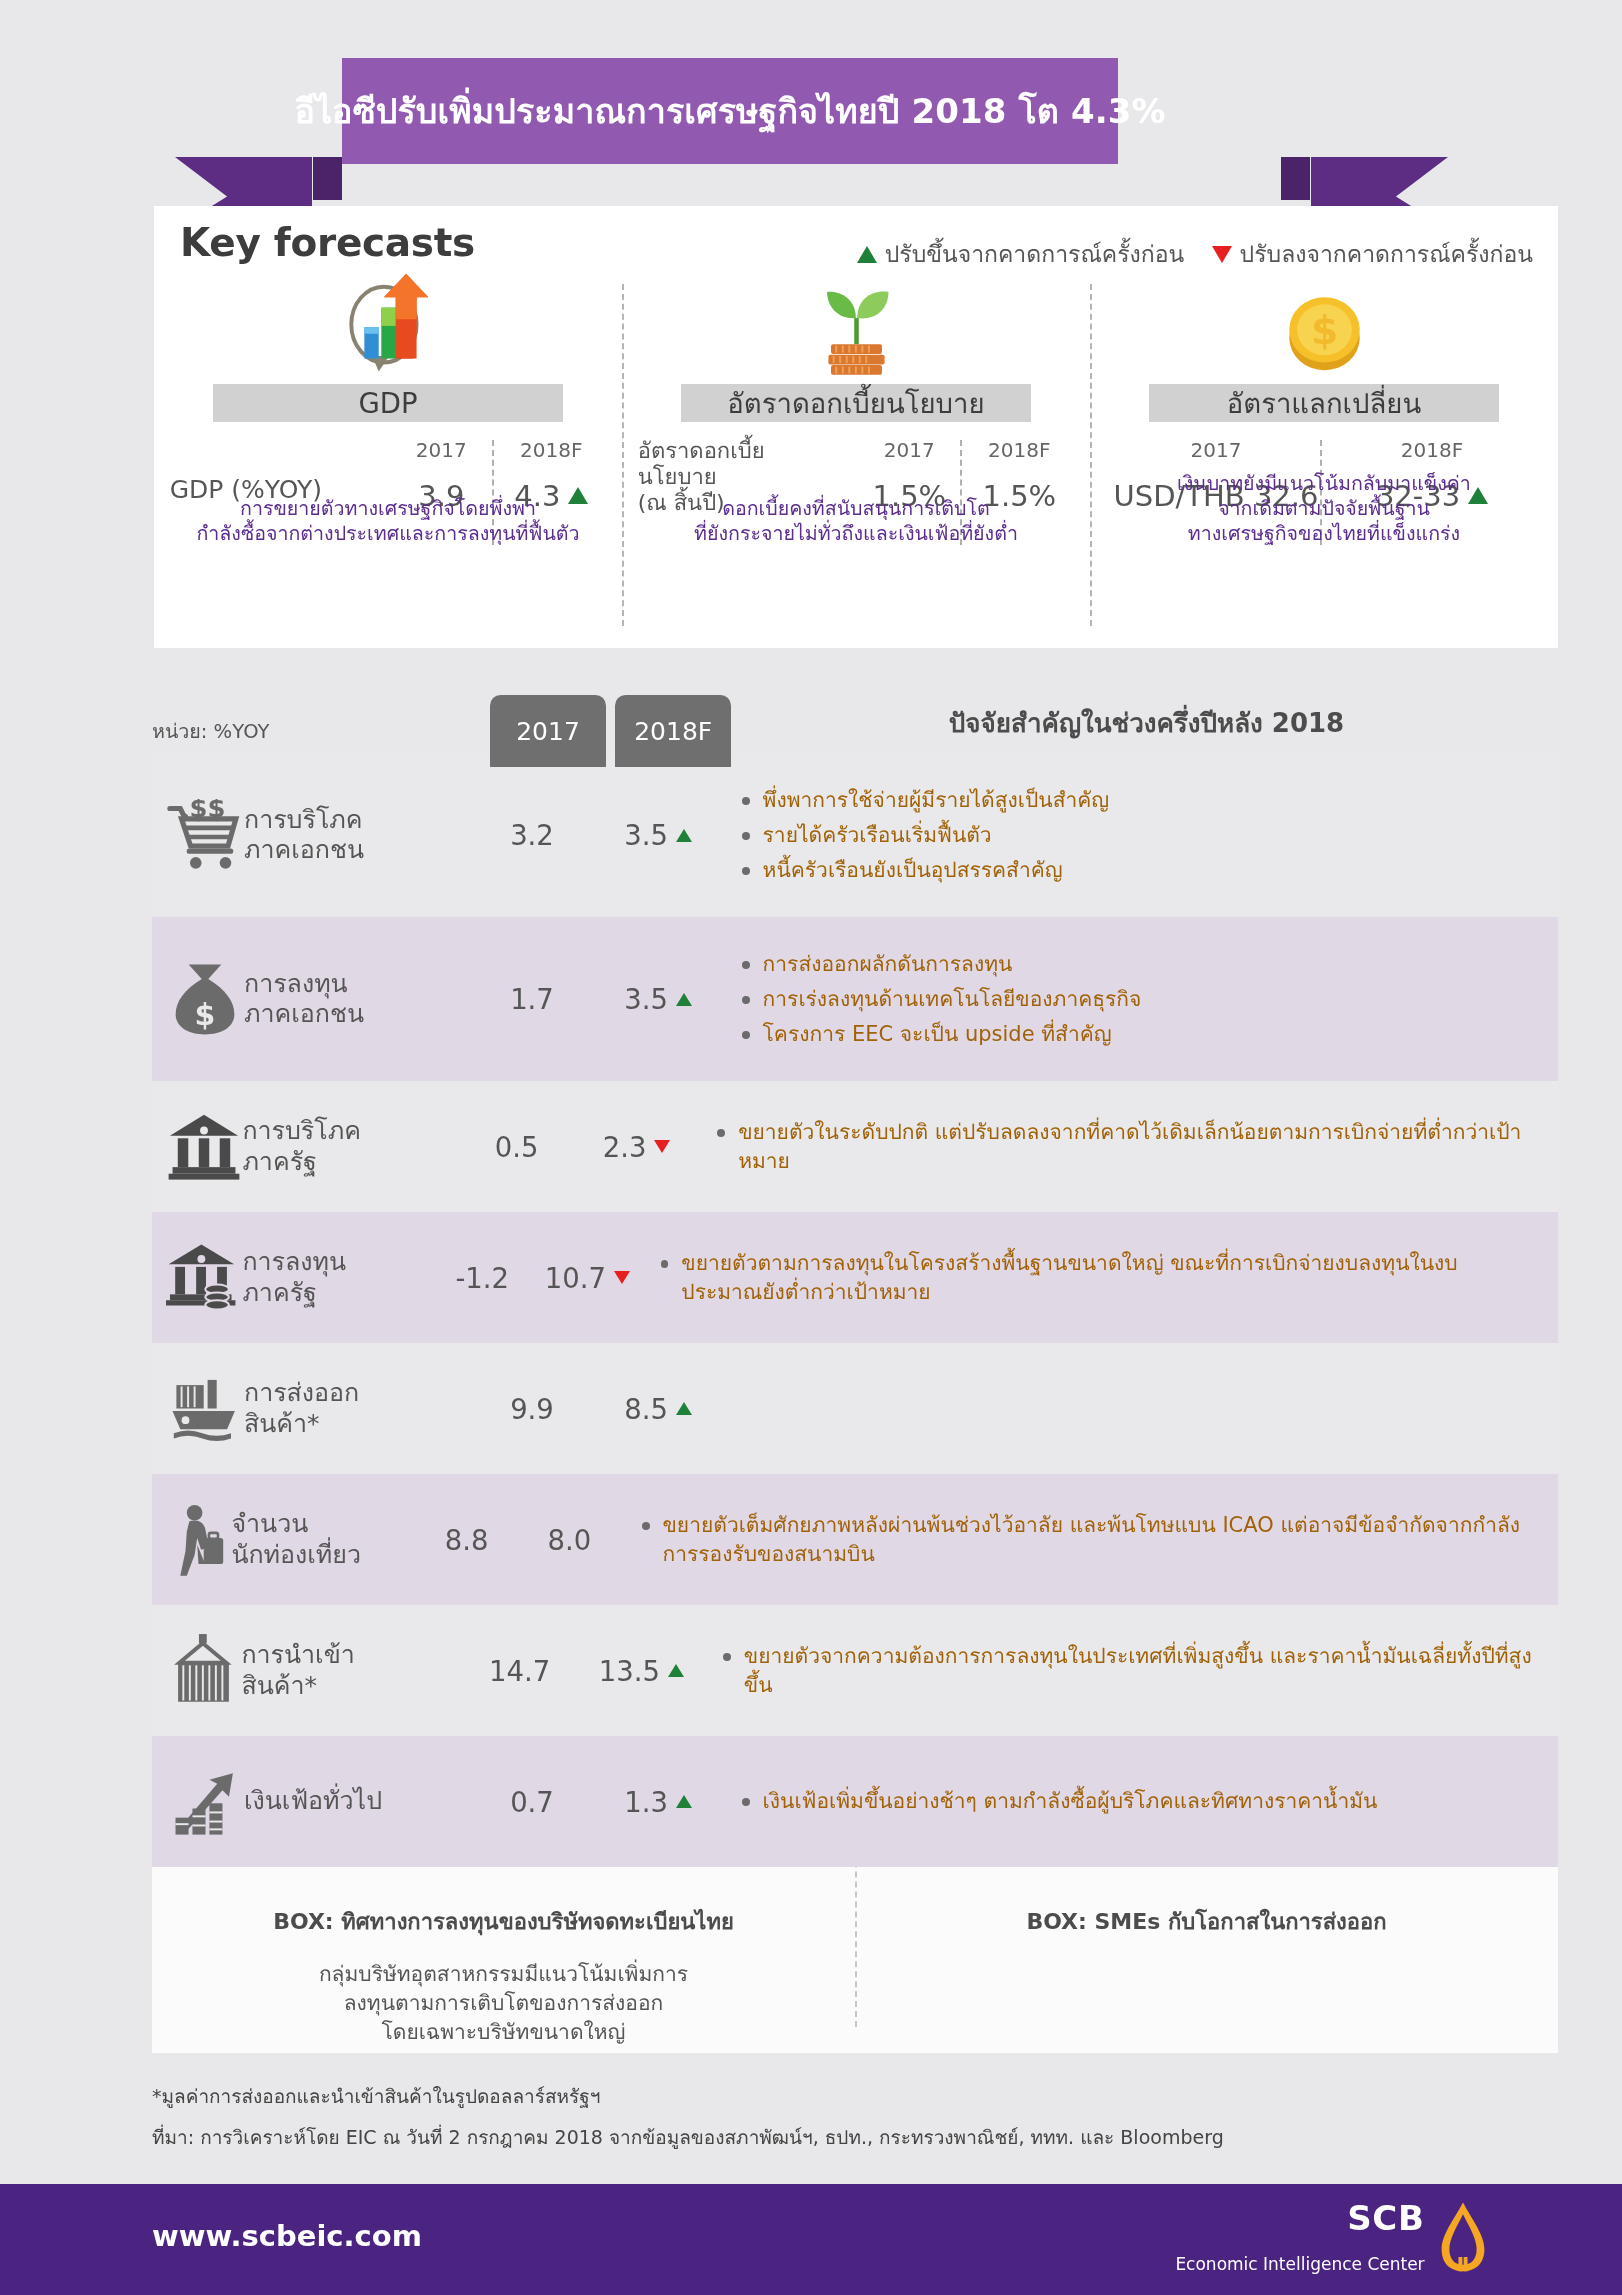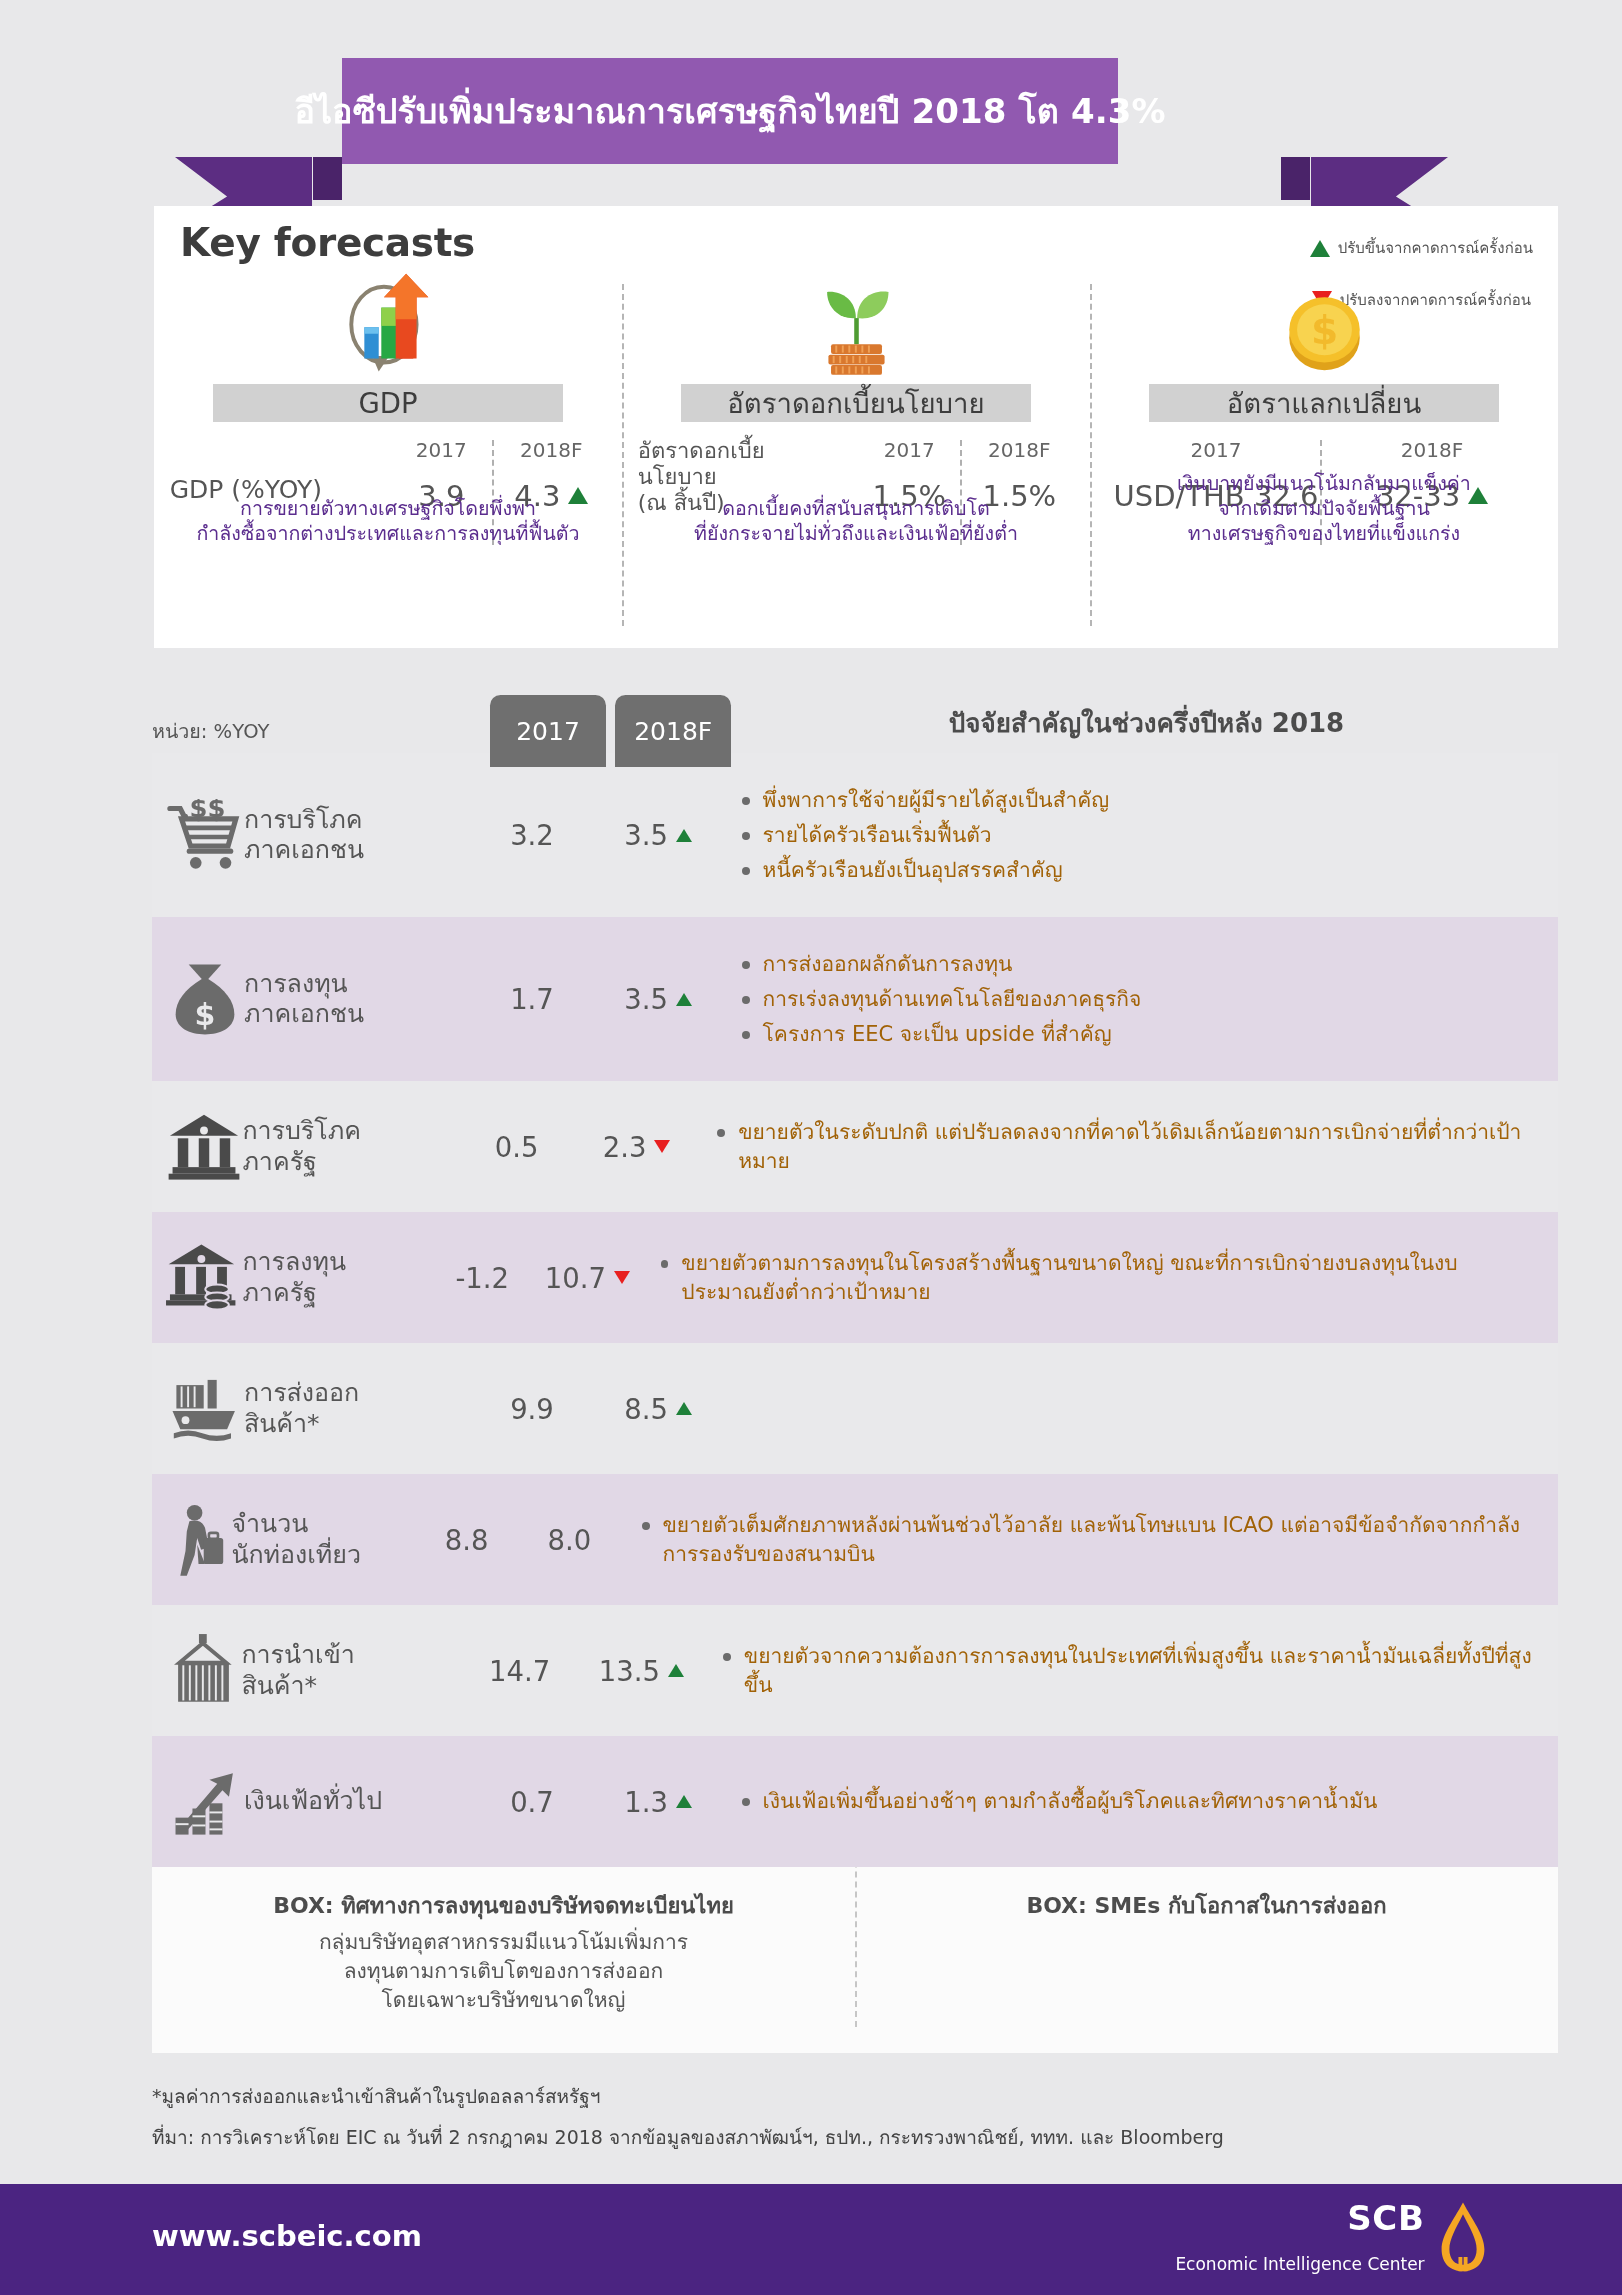--- a/index.html
+++ b/index.html
@@ -41,21 +41,21 @@
     position: absolute; left: 154px; top: 206px; width: 1404px; height: 442px;
     background: #ffffff;
   }
   .kf-title {
     position: absolute; left: 26px; top: 14.4px;
     font-size: 39px; font-weight: 700; color: #3d3d3d; letter-spacing: -0.3px;
   }
   .kf-legend {
     position: absolute; right: 25px; top: 30px;
     display: flex; gap: 27.5px; align-items: center;
-    font-size: 15px; color: #555; flex-direction: column;
+    font-size: 23px; color: #555;
   }
   .kf-legend .lg { display: flex; align-items: center; gap: 7.9px; white-space: nowrap; }
   .tri-up {
     width: 0; height: 0; border-left: 10.5px solid transparent; border-right: 10.5px solid transparent;
     border-bottom: 17px solid #1e8039;
   }
   .tri-down {
     width: 0; height: 0; border-left: 10.5px solid transparent; border-right: 10.5px solid transparent;
     border-top: 17px solid #e81f1f;
   }
@@ -136,21 +136,21 @@
   }
   .tri-up-s { width:0;height:0;border-left:8.5px solid transparent;border-right:8.5px solid transparent;border-bottom:13.7px solid #1e8039; }
   .tri-down-s { width:0;height:0;border-left:8.5px solid transparent;border-right:8.5px solid transparent;border-top:13.7px solid #e81f1f; }
 
   
   .boxes {
     position: absolute; left: 152px; top: 1726px; width: 1406px; height: 327px;
     background: #fbfbfb; display: flex;
   }
   .box { flex: 1 1 0; position: relative; display: flex; flex-direction: column;
-         align-items: center; justify-content: flex-start; padding: 21px 61px 0; }
+         align-items: center; justify-content: flex-start; padding: 21px 61px 0; gap: 16px; }
   .box + .box::before {
     content: ""; position: absolute; left: 0; top: 26px; bottom: 26px; width: 0;
     border-left: 2px dashed #c6c6c6;
   }
   .box-art { height: 124px; display: flex; align-items: flex-end; justify-content: center; }
   .box-title { margin-top: 17px; font-size: 22px; font-weight: 700; color: #4c4c4c; text-align: center; }
   .box-text { margin-top: 5.2px; font-size: 21px; color: #555; text-align: center; line-height: 1.38; }
 
   
   .footnotes { position: absolute; left: 152px; top: 2081px; width: 1413px; }

